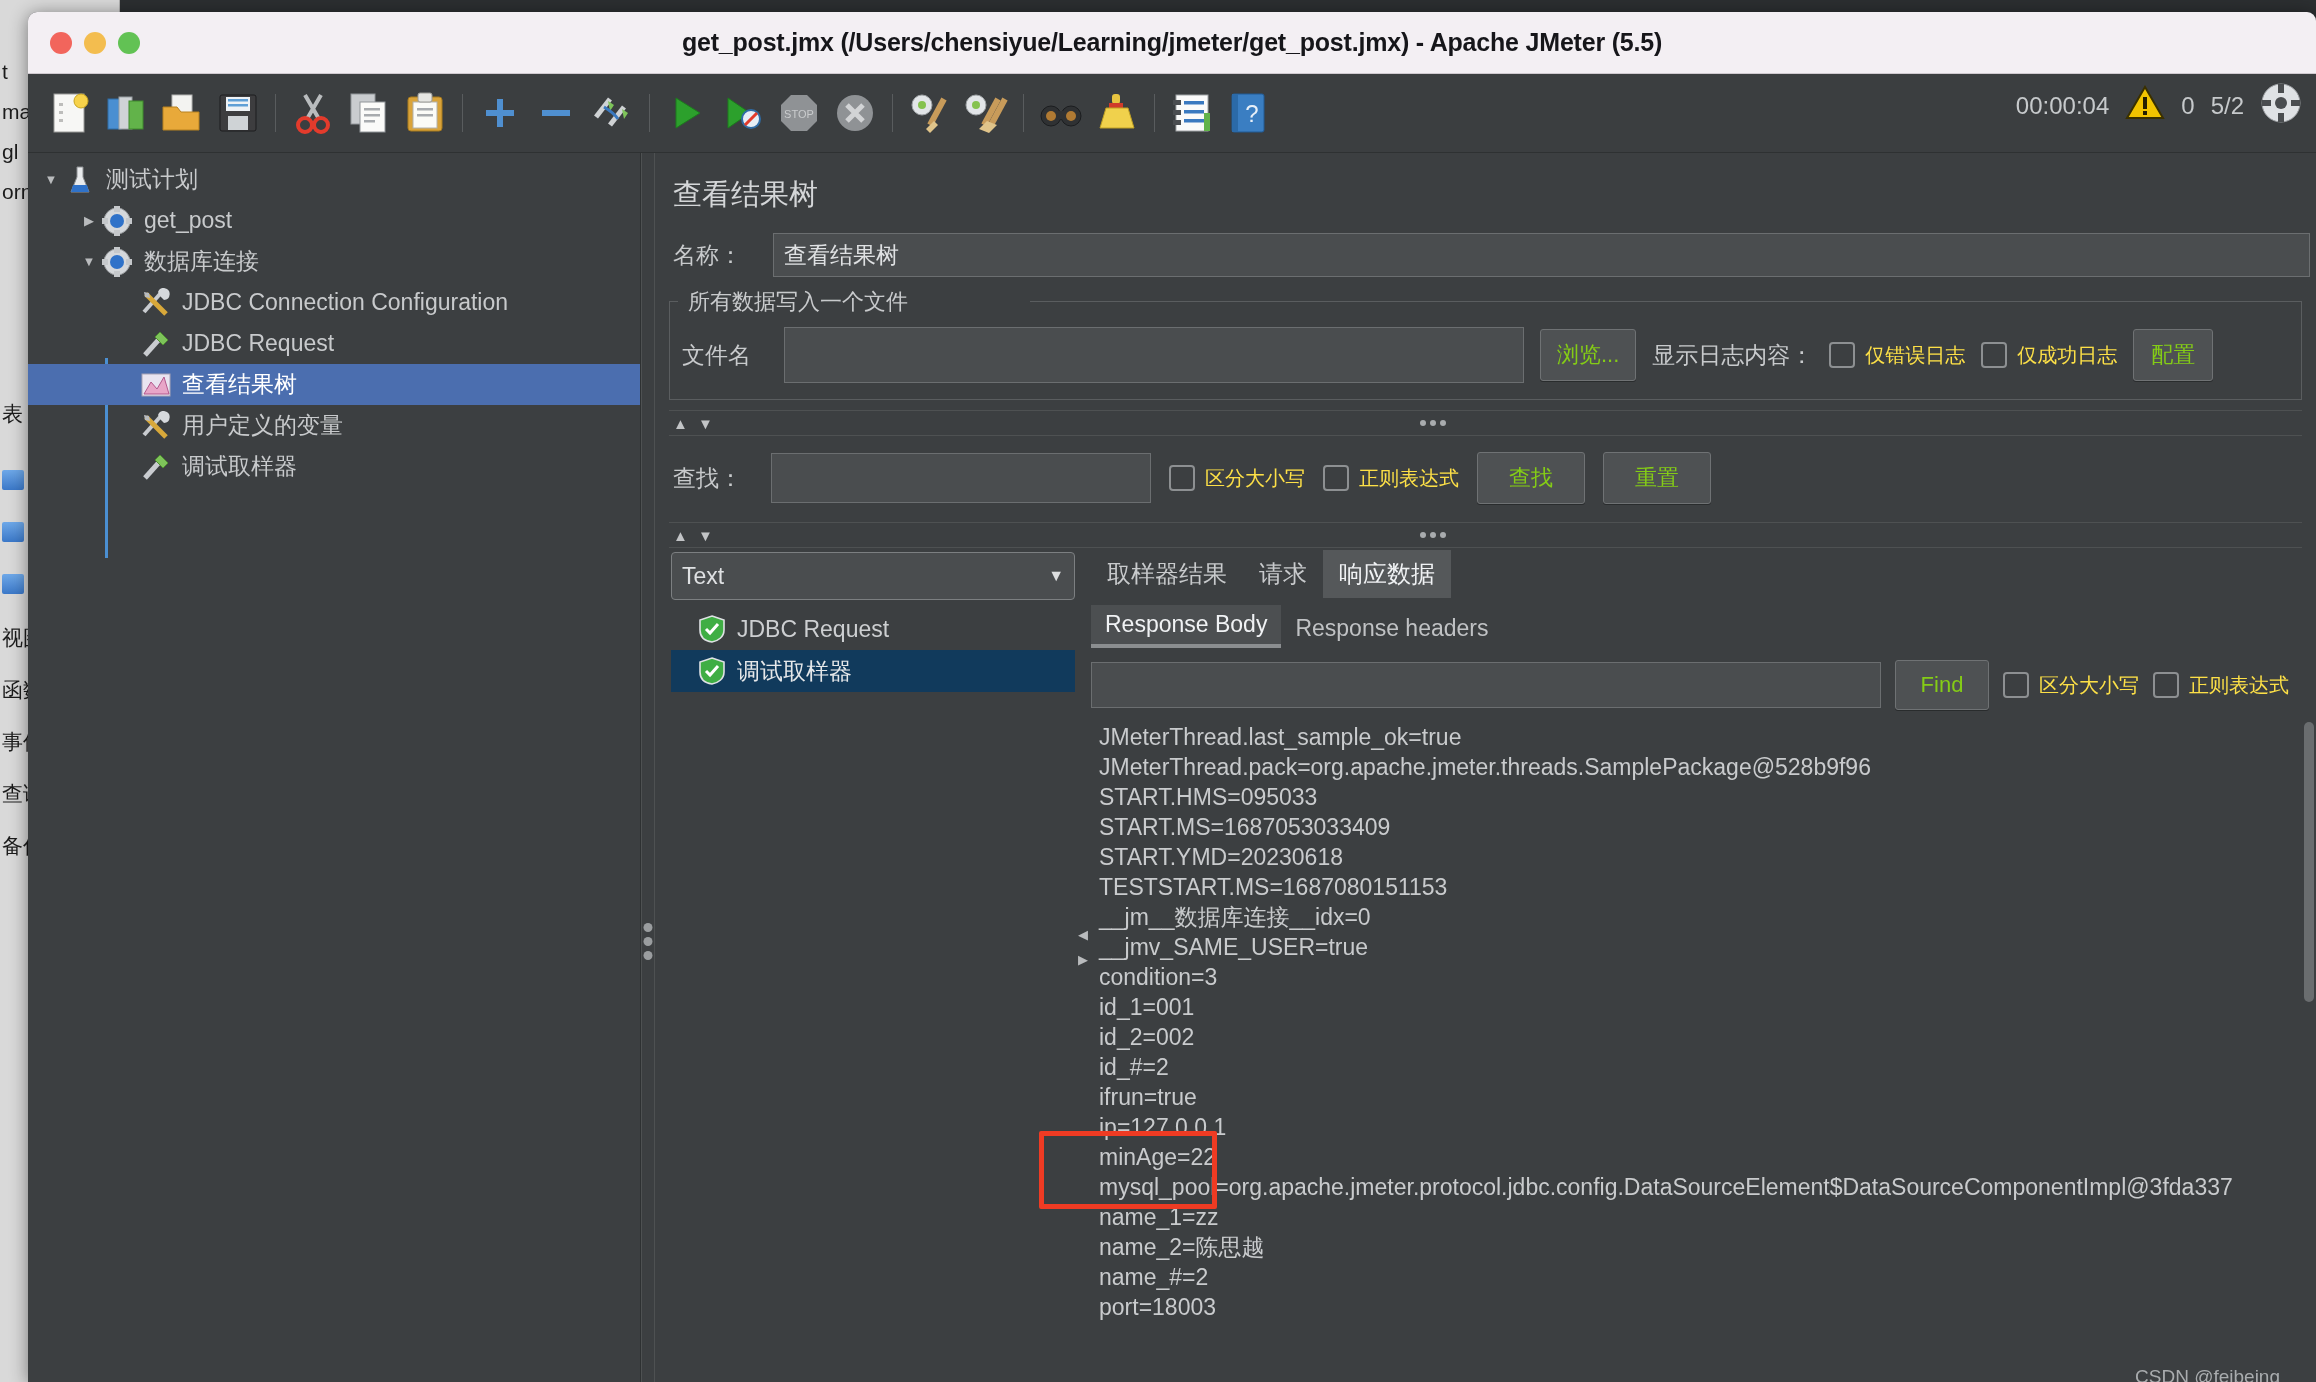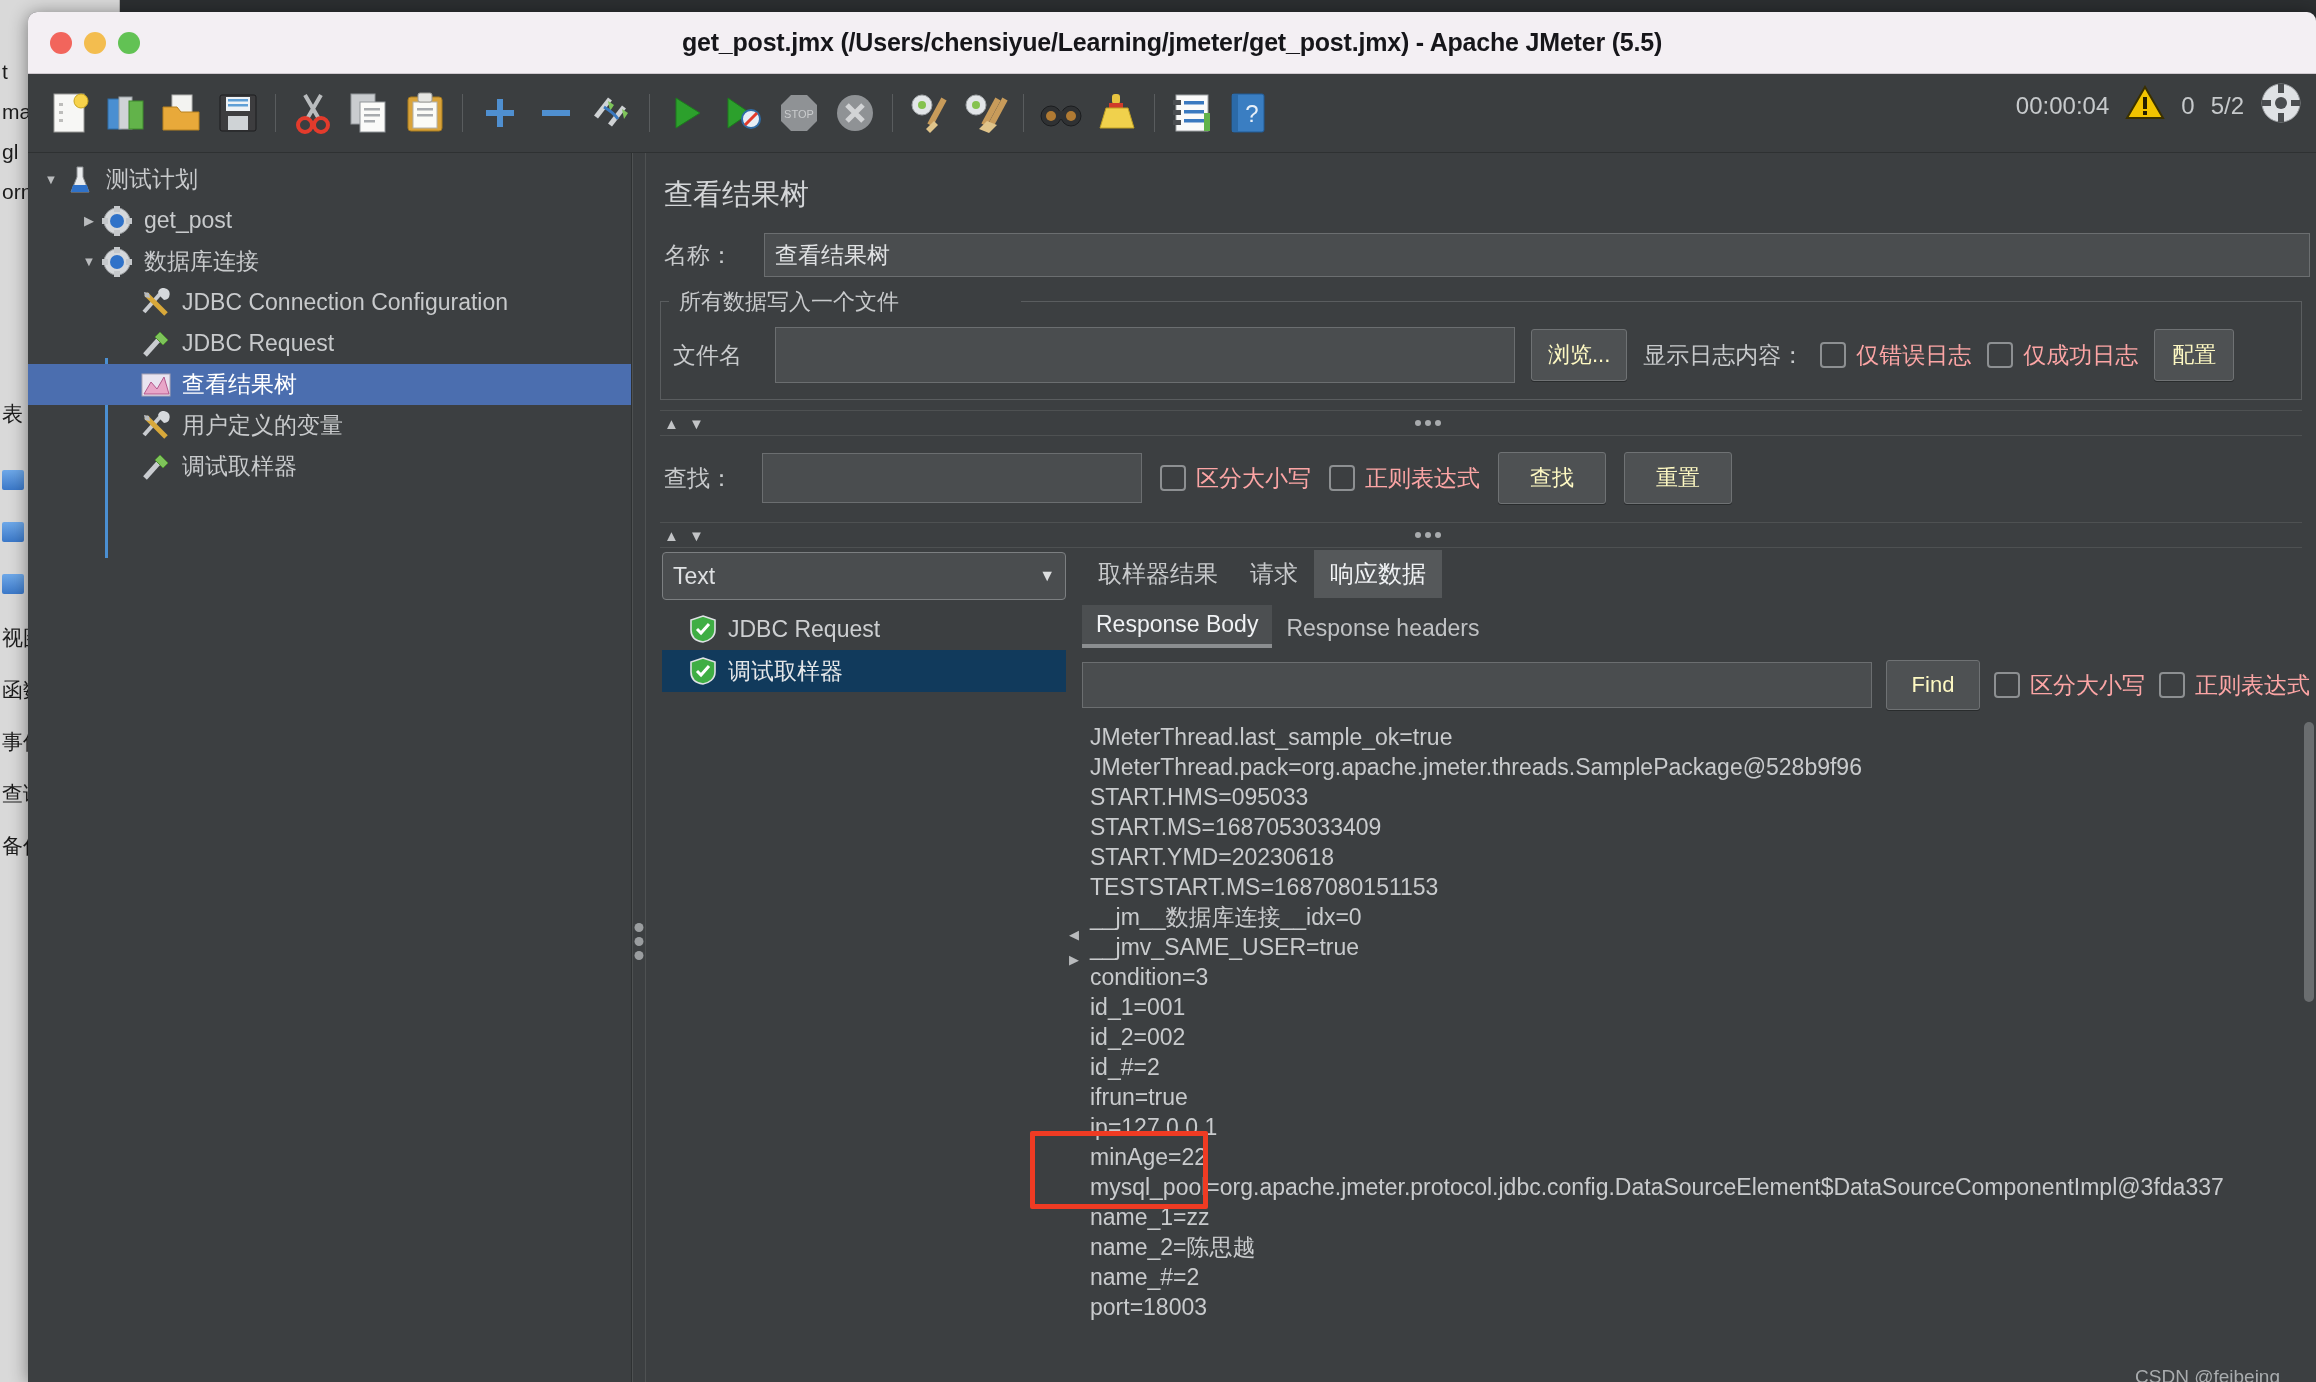--- a/index.html
+++ b/index.html
@@ -135,29 +135,29 @@
   }
   .gb-legend {
     position: absolute; top: -14px; left: 10px; background: #3c3f41;
     padding: 0 8px; color: #c8cacc; font-size: 22px;
   }
   .gb-line-l { position: absolute; top: 0; left: 0; width: 8px; height: 1px; background: #5a5d5f; }
   .gb-line-r { position: absolute; top: 0; right: 0; height: 1px; background: #5a5d5f; }
 
   .btn {
     height: 46px; min-width: 80px; padding: 0 16px;
-    background: #4e5153; border: 1px solid #6f7274; color: #fef9c3;
+    background: #4e5153; border: 1px solid #6f7274; color: #84cc16;
     font-size: 22px; display: flex; align-items: center; justify-content: center;
     border-radius: 3px; box-shadow: 0 1px 0 rgba(0,0,0,.3);
   }
   .chk {
     width: 26px; height: 26px; border: 2px solid #8d9092; border-radius: 4px;
     background: #43464800; display: inline-block;
   }
-  .chk-wrap { display: flex; align-items: center; gap: 10px; color: #fca5a5; font-size: 23px; white-space: nowrap; }
+  .chk-wrap { display: flex; align-items: center; gap: 10px; color: #fde047; font-size: 20px; white-space: nowrap; }
 
   .hsplit-bar {
     height: 26px; margin: 10px 14px 0 14px; border-top: 1px solid #4e5152;
     border-bottom: 1px solid #4e5152; background: #3c3f41;
     display: flex; align-items: center; position: relative;
   }
   .hs-arrows { color: #c2c4c6; font-size: 15px; letter-spacing: 3px; padding-left: 4px; }
   .hs-dots { position: absolute; left: 46%; display: flex; gap: 4px; }
   .hs-dots span { width: 6px; height: 6px; border-radius: 50%; background: #a8abad; }
 

